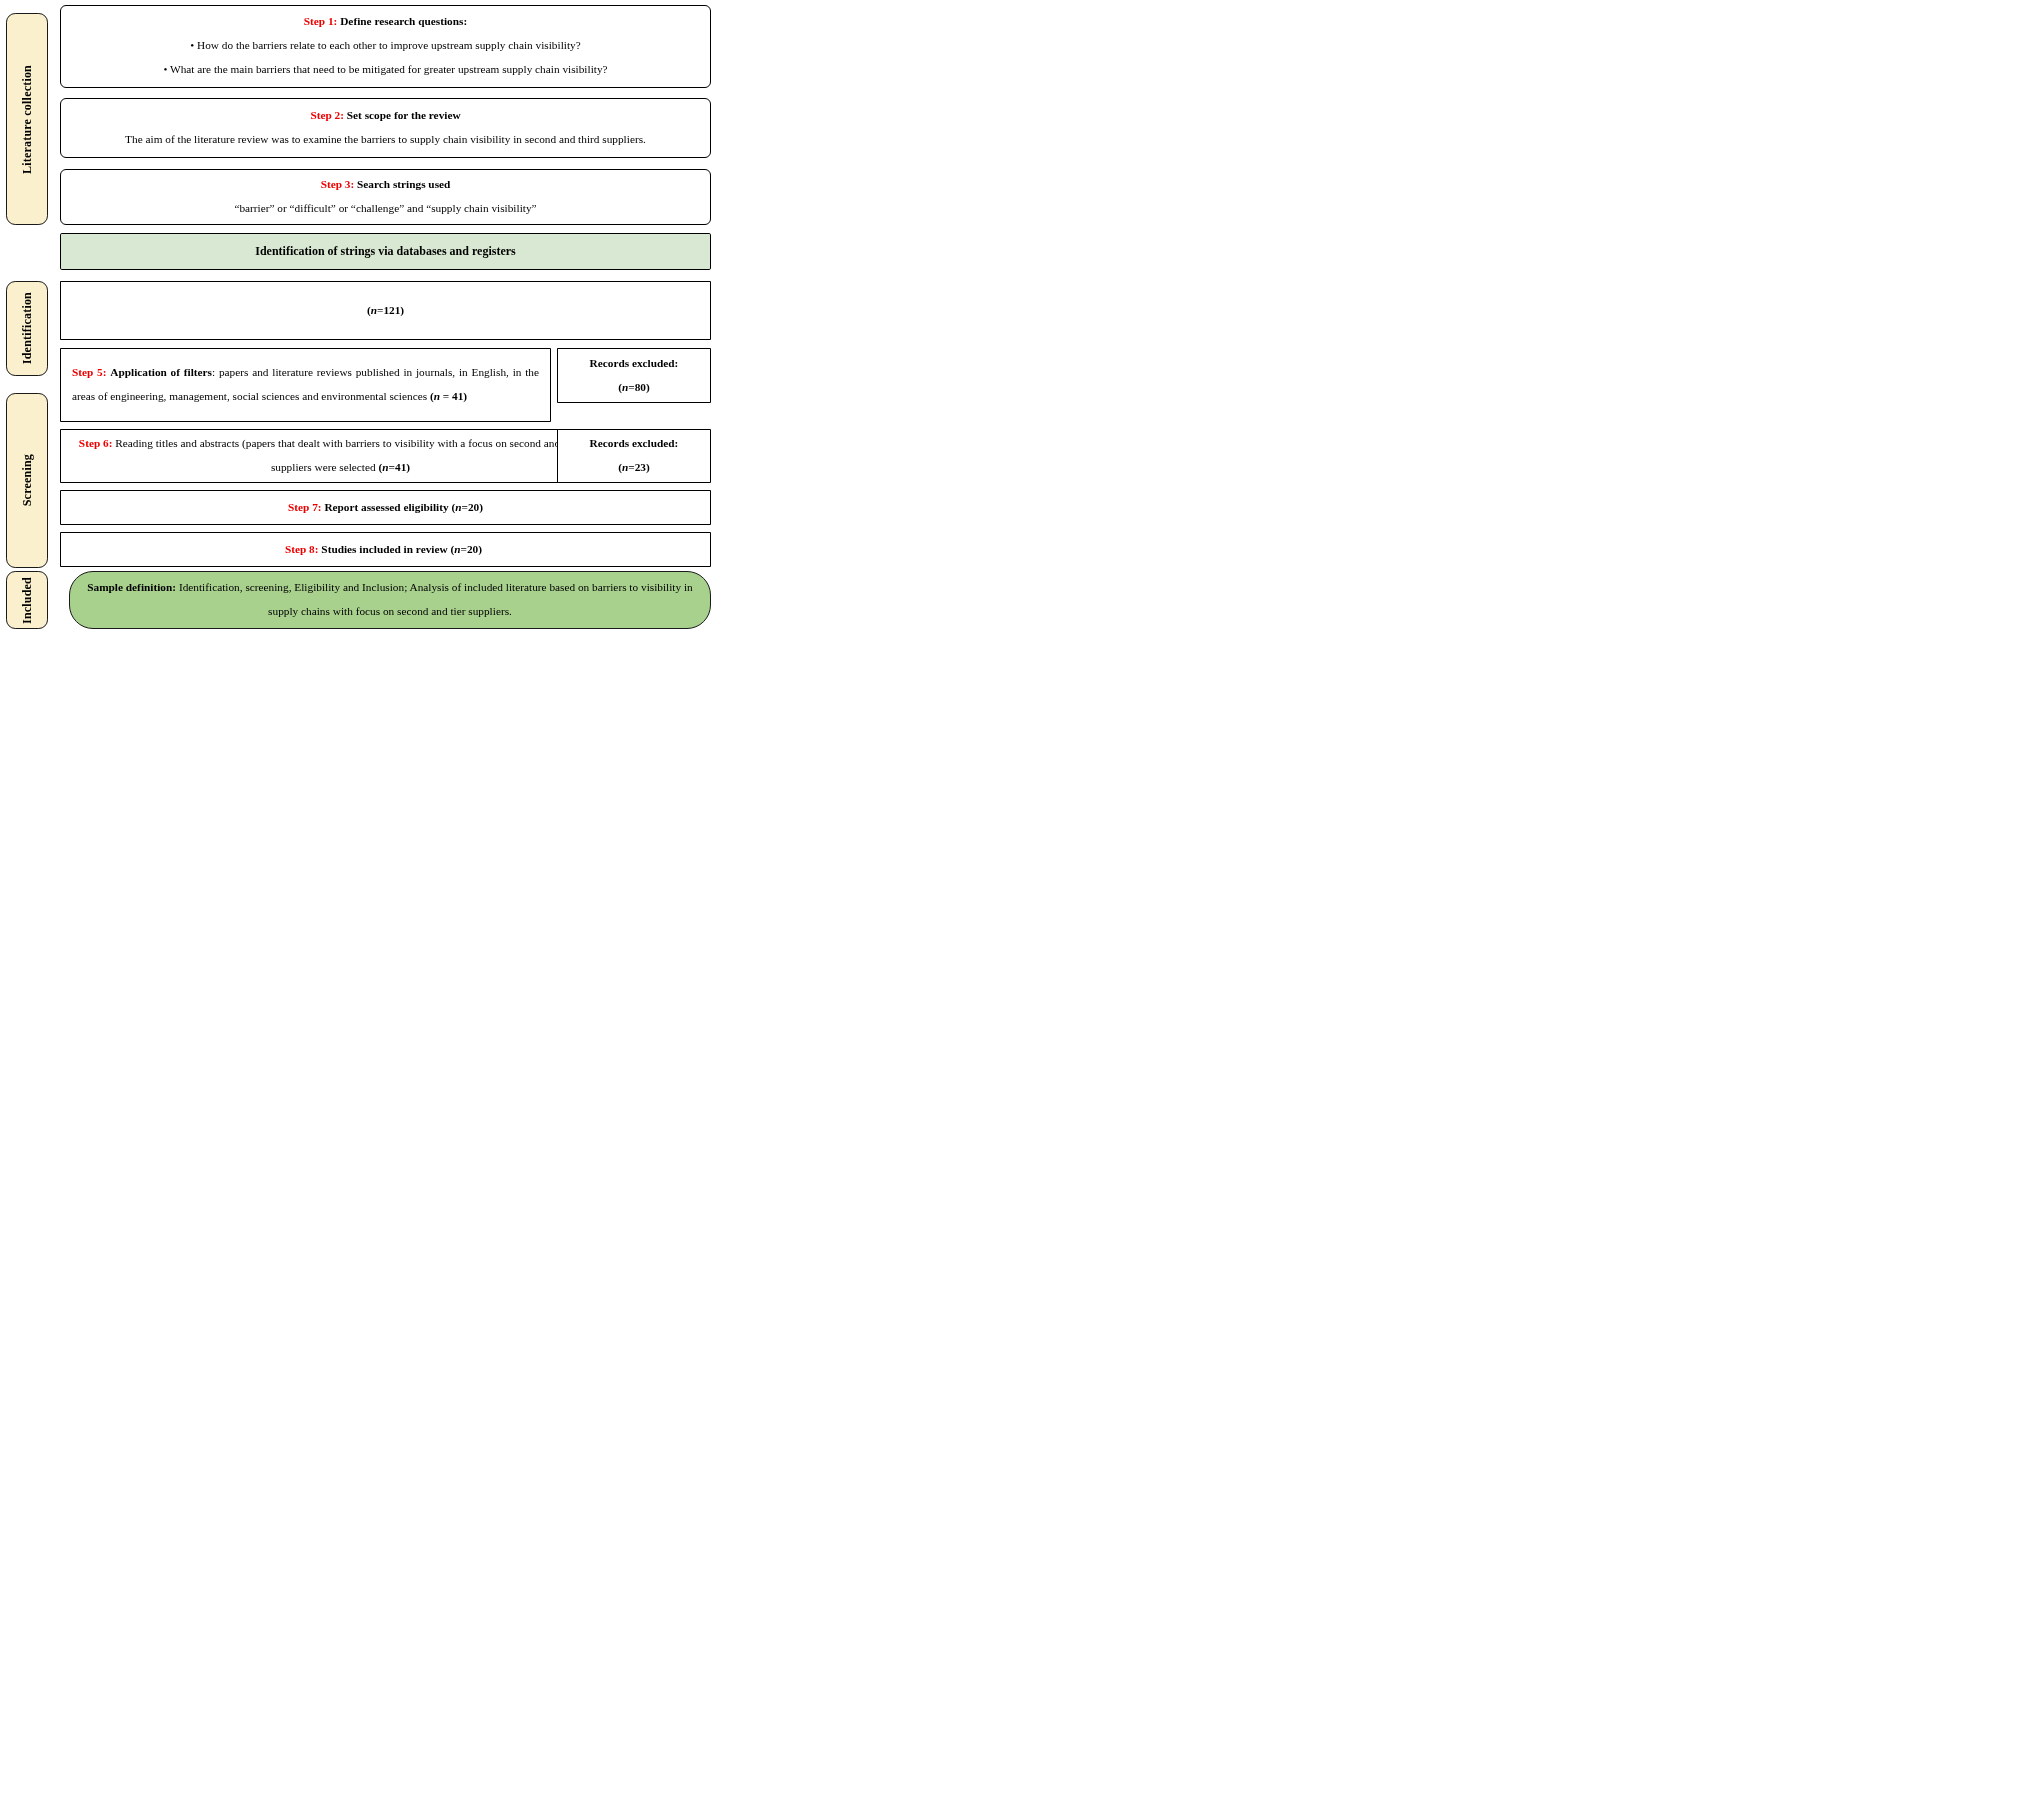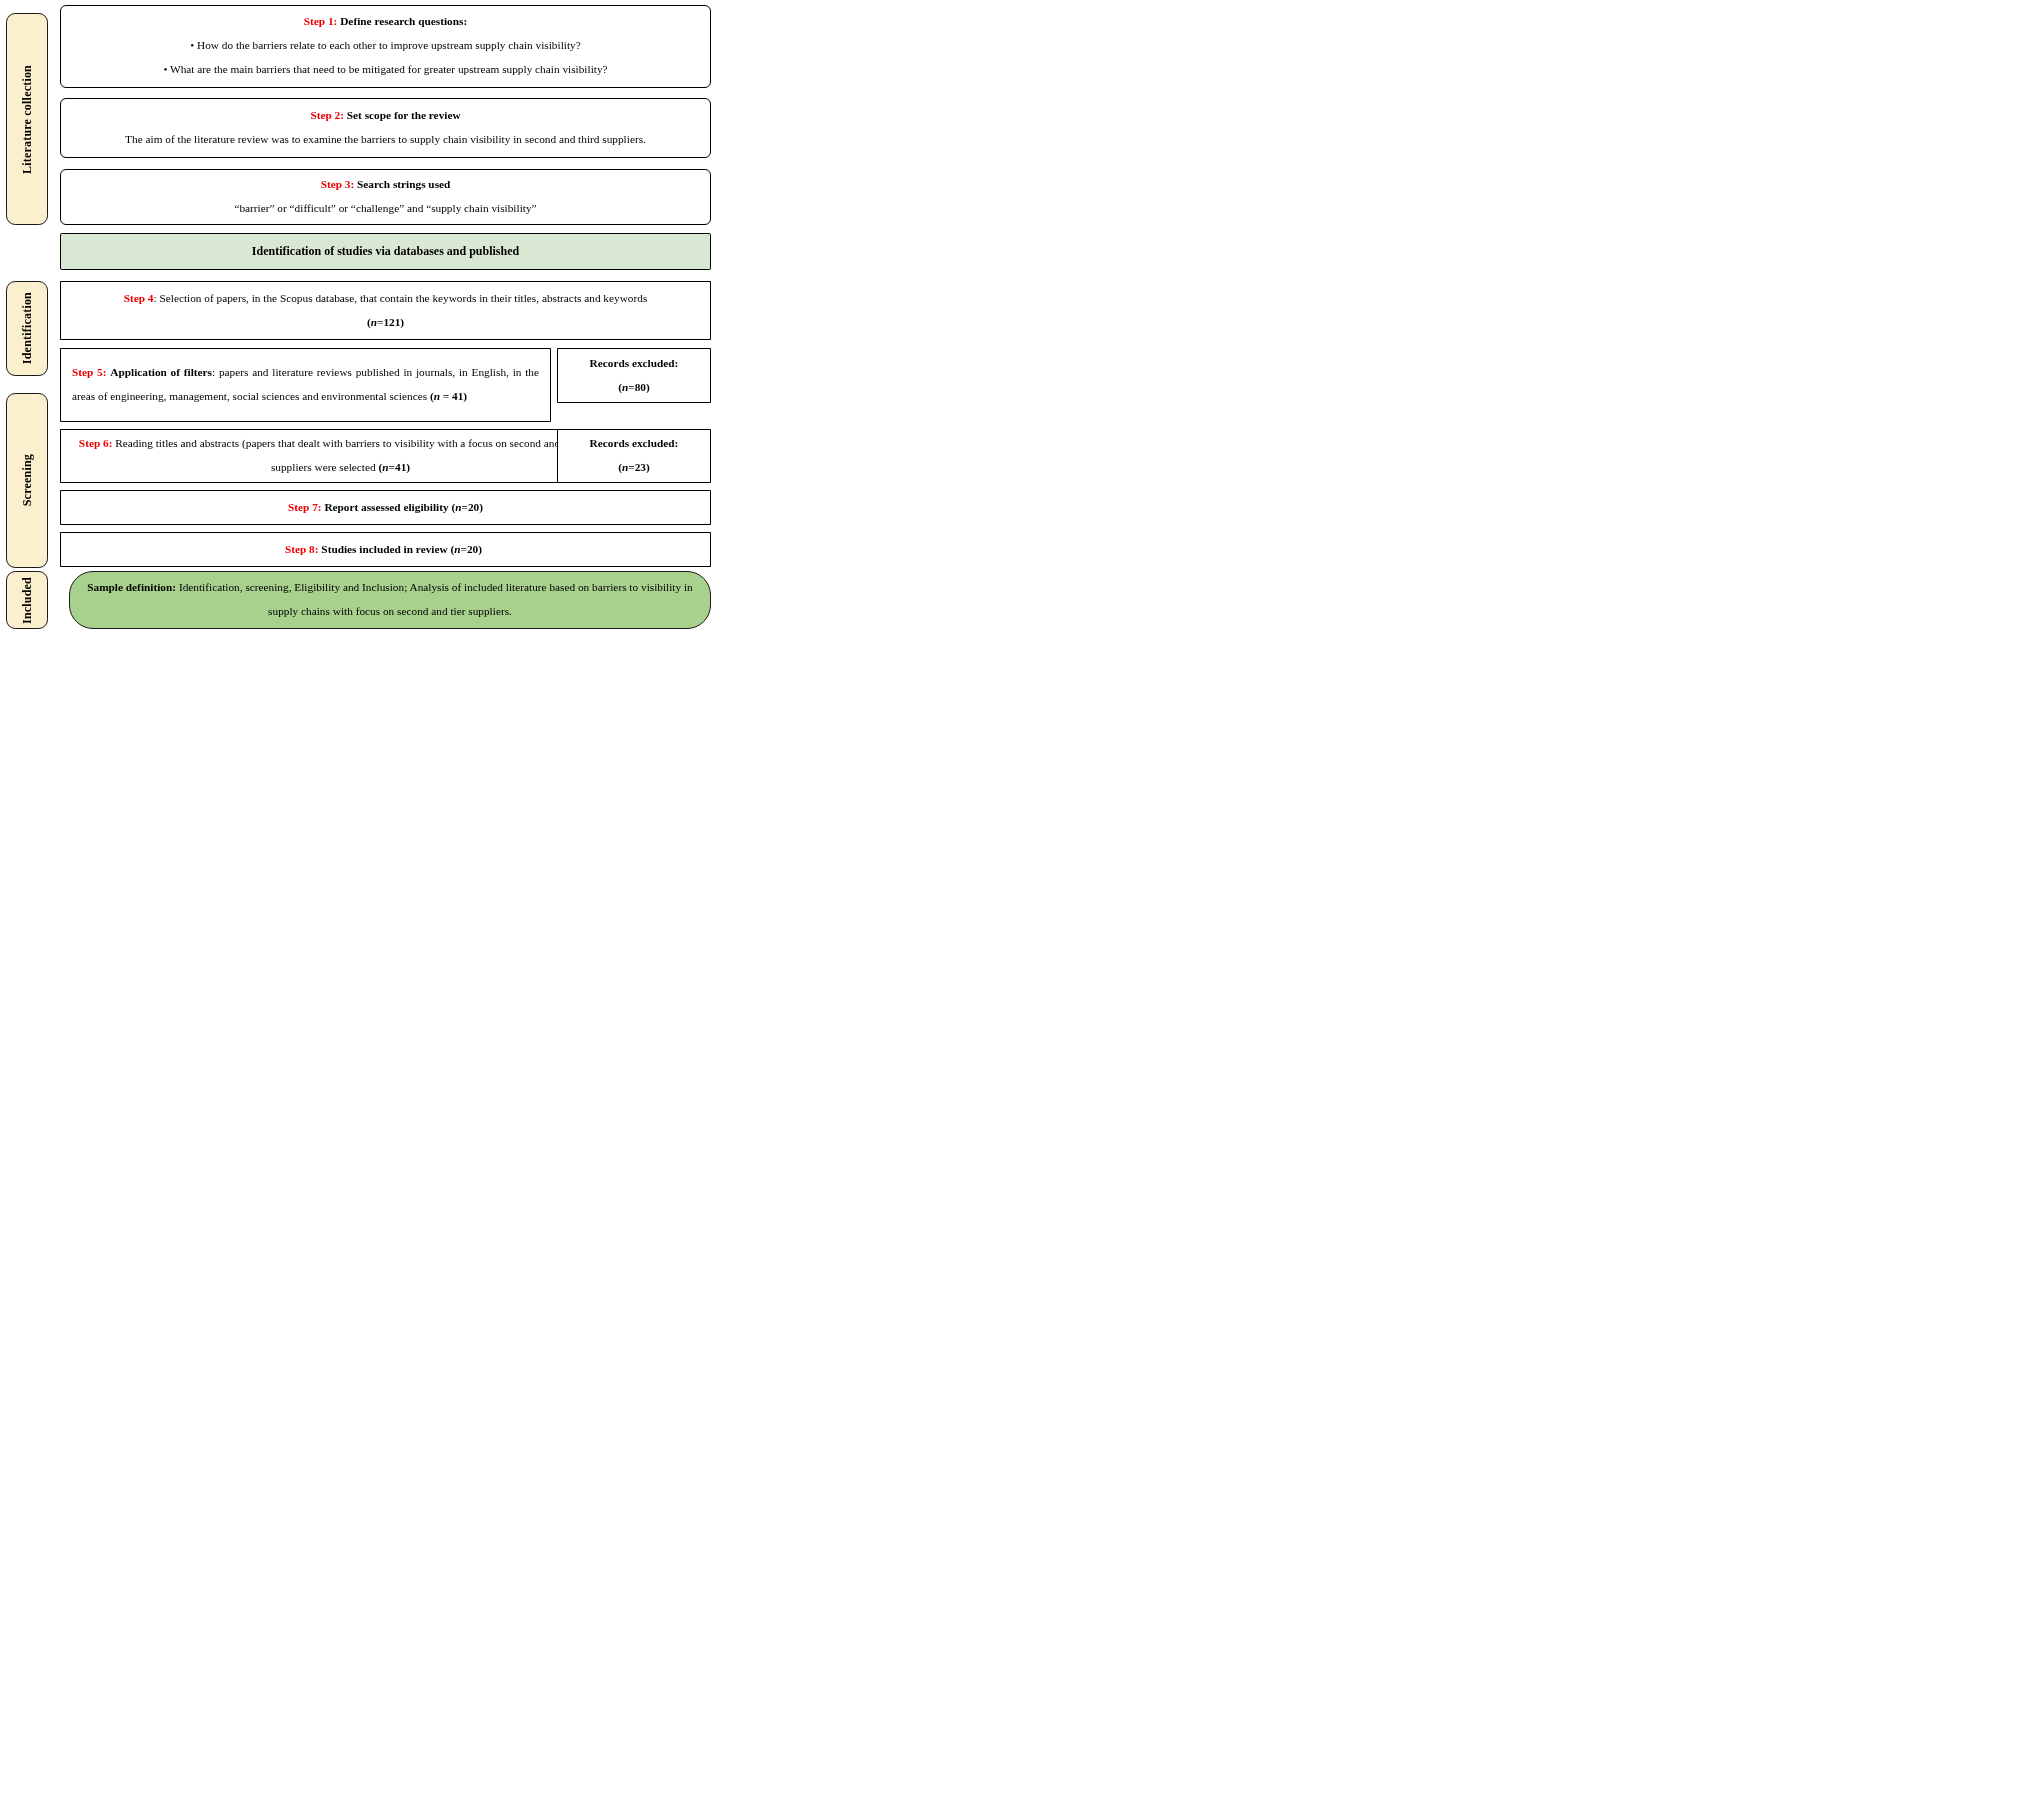--- a/index.html
+++ b/index.html
@@ -97,25 +97,24 @@
     <p class="line"><span class="red">Step 2:</span> <span class="b">Set scope for the review</span></p>
     <p class="line">The aim of the literature review was to examine the barriers to supply chain visibility in second and third suppliers.</p>
   </div>
 
   <div class="abs box rounded" style="left:60px; top:169px; width:651px; height:56px;">
     <p class="line"><span class="red">Step 3:</span> <span class="b">Search strings used</span></p>
     <p class="line">“barrier” or “difficult” or “challenge” and “supply chain visibility”</p>
   </div>
 
   <div class="abs banner" style="left:60px; top:233px; width:651px; height:37px;">
-    <p class="line b">Identification of studies via databases and published</p>
+    <p class="line b">Identification of strings via databases and registers</p>
   </div>
 
   <div class="abs box rect" style="left:60px; top:281px; width:651px; height:59px;">
-    <p class="line"><span class="red">Step 4</span><span>: Selection of papers, in the Scopus database, that contain the keywords in their titles, abstracts and keywords</span></p>
     <p class="line b">(<i>n</i>=121)</p>
   </div>
 
   <div class="abs box rect" style="left:60px; top:348px; width:491px; height:74px;">
     <p class="just"><span class="red">Step 5:</span> <span class="b">Application of filters</span><span>: papers and literature reviews published in journals, in English, in the areas of engineering, management, social sciences and environmental sciences</span> <span class="b">(<i>n</i> = 41)</span></p>
   </div>
 
   <div class="abs box rect" style="left:557px; top:348px; width:154px; height:55px;">
     <p class="line b">Records excluded:</p>
     <p class="line b">(<i>n</i>=80)</p>

